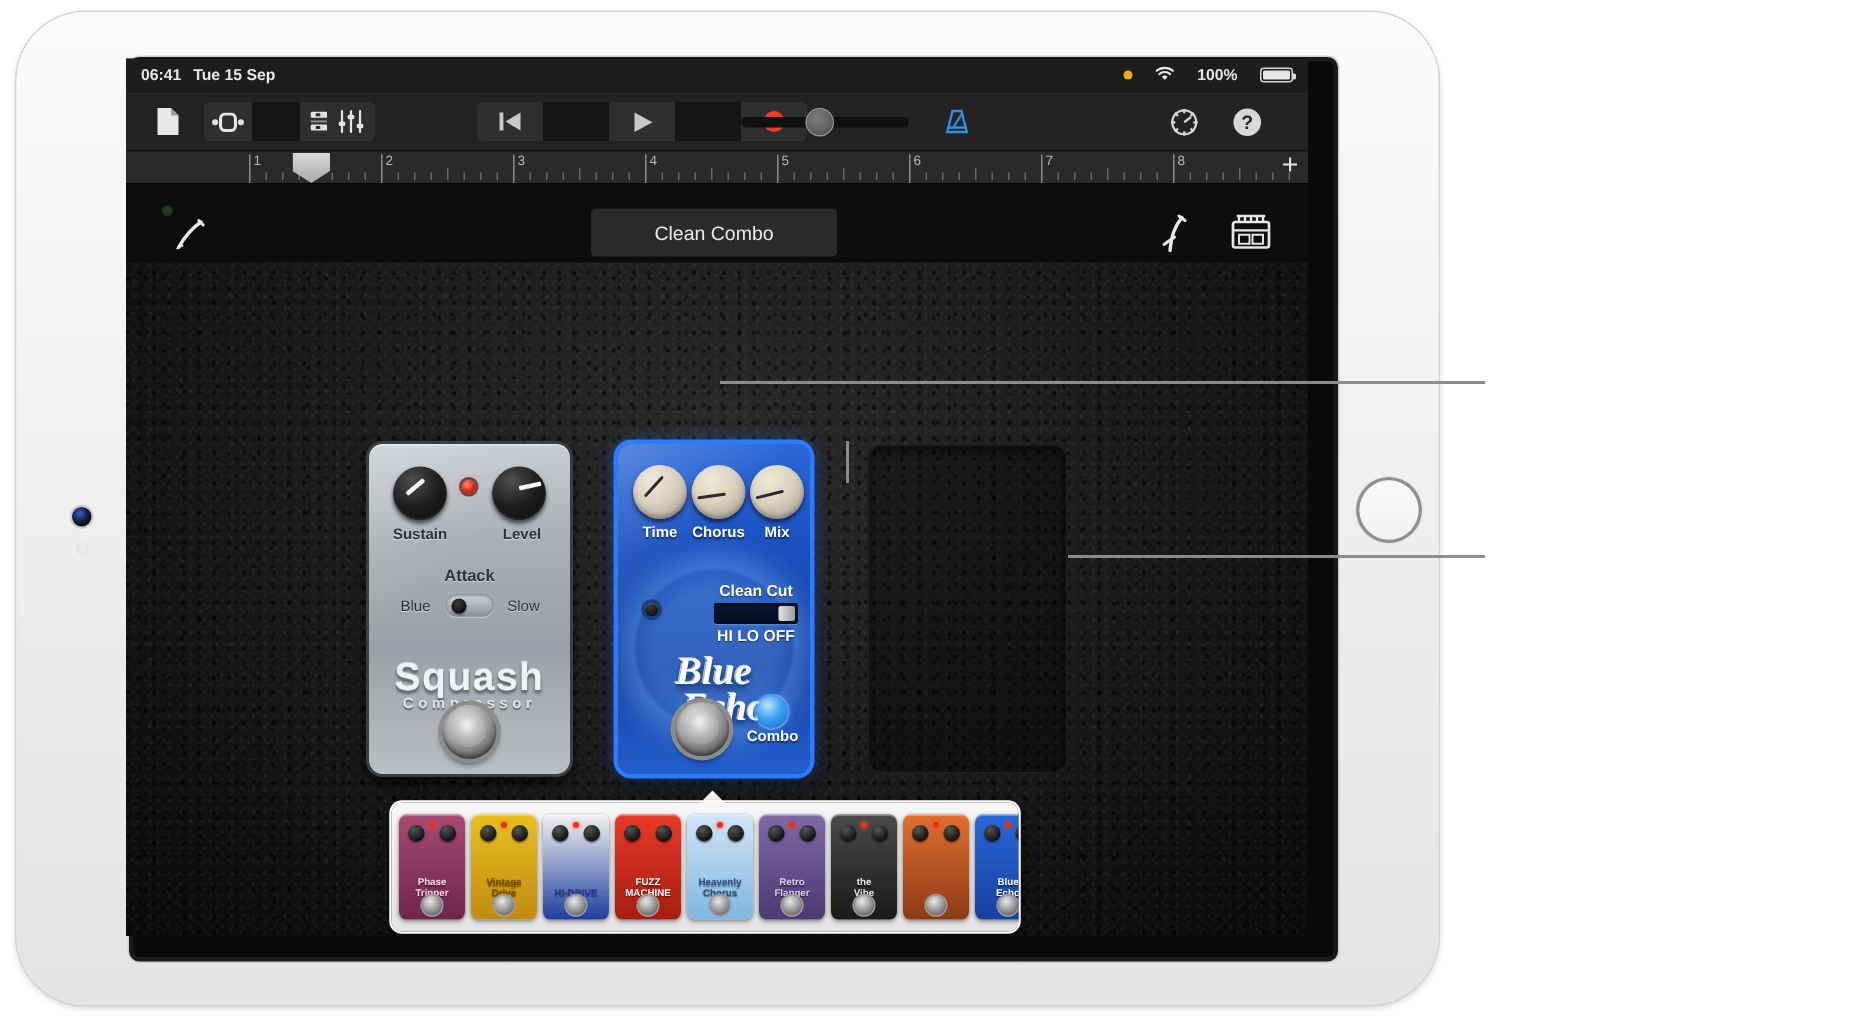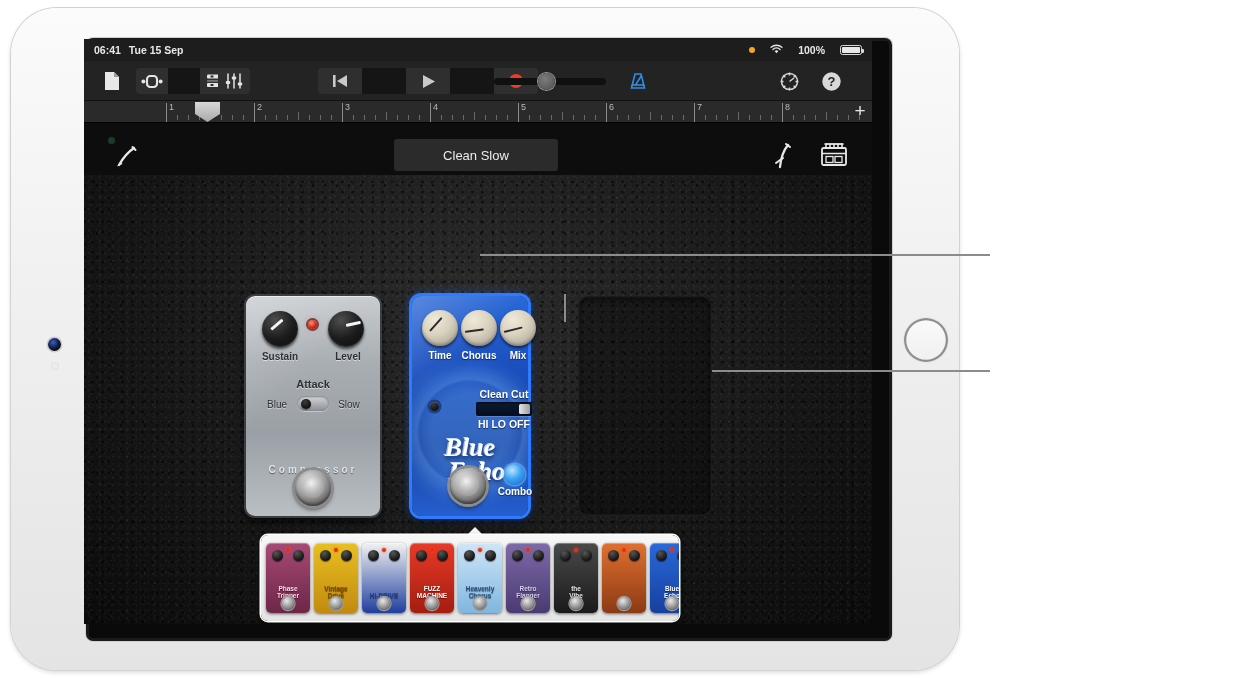--- a/index.html
+++ b/index.html
@@ -158,21 +158,21 @@
   
   #pedal-squash {
     left:162px; top:121px; width:134px; height:220px;
     background:
       linear-gradient(135deg, rgba(255,255,255,.22) 0%, rgba(255,255,255,0) 38%),
       linear-gradient(180deg,#c8ccd0 0%, #a9aeb3 30%, #9aa0a5 62%, #babfc4 100%);
     box-shadow: 0 0 0 2px #3c3f42, 0 6px 12px rgba(0,0,0,.7), inset 0 1px 0 rgba(255,255,255,.55);
   }
   
   #pedal-blue-echo {
-    left:328px; top:121px; width:116px; height:220px;
+    left:328px; top:121px; width:128px; height:220px;
     background:
       radial-gradient(circle at 50% 62%, rgba(120,185,255,.30) 0 26%, rgba(120,185,255,0) 46%),
       radial-gradient(circle at 50% 62%, rgba(120,185,255,0) 0 34%, rgba(130,195,255,.22) 36%, rgba(120,185,255,0) 52%),
       linear-gradient(135deg, rgba(255,255,255,.22) 0%, rgba(255,255,255,0) 34%),
       linear-gradient(180deg,#2a68d8 0%, #1b4fbe 32%, #16409f 68%, #255fcf 100%);
     box-shadow: 0 0 0 3px #2f7bff, 0 0 10px 2px rgba(47,123,255,.55), 0 6px 12px rgba(0,0,0,.7);
   }
   
   #pedal-slot-empty {
     left:494px; top:121px; width:134px; height:220px;
@@ -537,21 +537,21 @@
     <div id="led-dot"></div>
     <div id="cable-left">
       <svg width="24" height="24" viewBox="0 0 24 24">
         <path d="M20 3 C14 7, 9 13, 5 20" stroke="#e8e8e8" stroke-width="2.3" fill="none" stroke-linecap="round"></path>
         <path d="M6.5 16.5 L3 21.5 L8.5 19" fill="#e8e8e8"></path>
         <line x1="18.5" y1="2" x2="21.5" y2="5" stroke="#e8e8e8" stroke-width="2" stroke-linecap="round"></line>
       </svg>
     </div>
 
     <div id="preset-pill">
-      <span>Clean Slow</span>
+      <span>Clean Combo</span>
     </div>
 
     <div id="cable-right">
       <svg width="24" height="26" viewBox="0 0 24 26">
         <path d="M16 2 C11 8, 9 14, 8 24" stroke="#e8e8e8" stroke-width="2.3" fill="none" stroke-linecap="round"></path>
         <line x1="14" y1="1" x2="18" y2="4" stroke="#e8e8e8" stroke-width="2" stroke-linecap="round"></line>
         <line x1="4" y1="20" x2="11" y2="15" stroke="#e8e8e8" stroke-width="2" stroke-linecap="round"></line>
       </svg>
     </div>
 
@@ -578,20 +578,21 @@
         <div class="knob-pointer" style="left:18px; top:13px; width:15px; height:2.6px; transform:rotate(-12deg); transform-origin:left center;"></div>
       </div>
       <div class="pedal-label lbl-dark" style="left:6px; top:55px; width:56px;">Sustain</div>
       <div class="pedal-label lbl-dark" style="left:74px; top:55px; width:56px;">Level</div>
 
       <div class="pedal-label lbl-dark" style="left:0; top:82px; width:134px; font-size:11px;">Attack</div>
       <div class="pedal-label lbl-dark" style="left:14px; top:103px; width:34px; font-weight:normal;">Blue</div>
       <div id="attack-toggle"></div>
       <div class="pedal-label lbl-dark" style="left:86px; top:103px; width:34px; font-weight:normal;">Slow</div>
 
+      <div id="squash-wordmark">Squash</div>
       <div id="squash-sub">Compressor</div>
 
       <div class="footswitch" style="left:49px; top:174px;"></div>
     </div>
 
     <div class="pedal" id="pedal-blue-echo">
       <div class="knob knob-cream" style="left:10px; top:14px; width:36px; height:36px;">
         <div class="knob-pointer-dark" style="left:8px; top:20px; width:18px; height:2.4px; transform:rotate(-48deg); transform-origin:left center;"></div>
       </div>
       <div class="knob knob-cream" style="left:49px; top:14px; width:36px; height:36px;">

